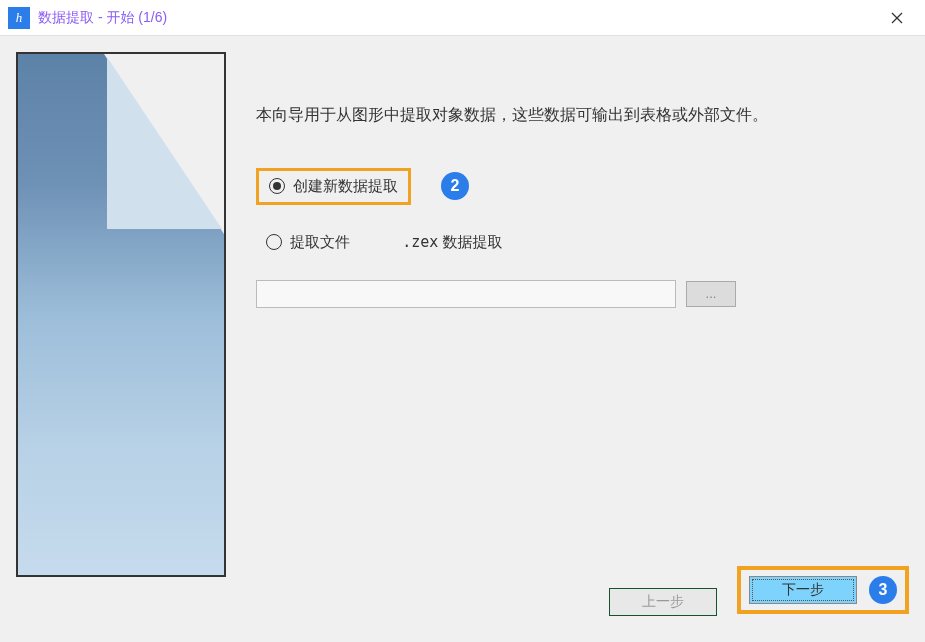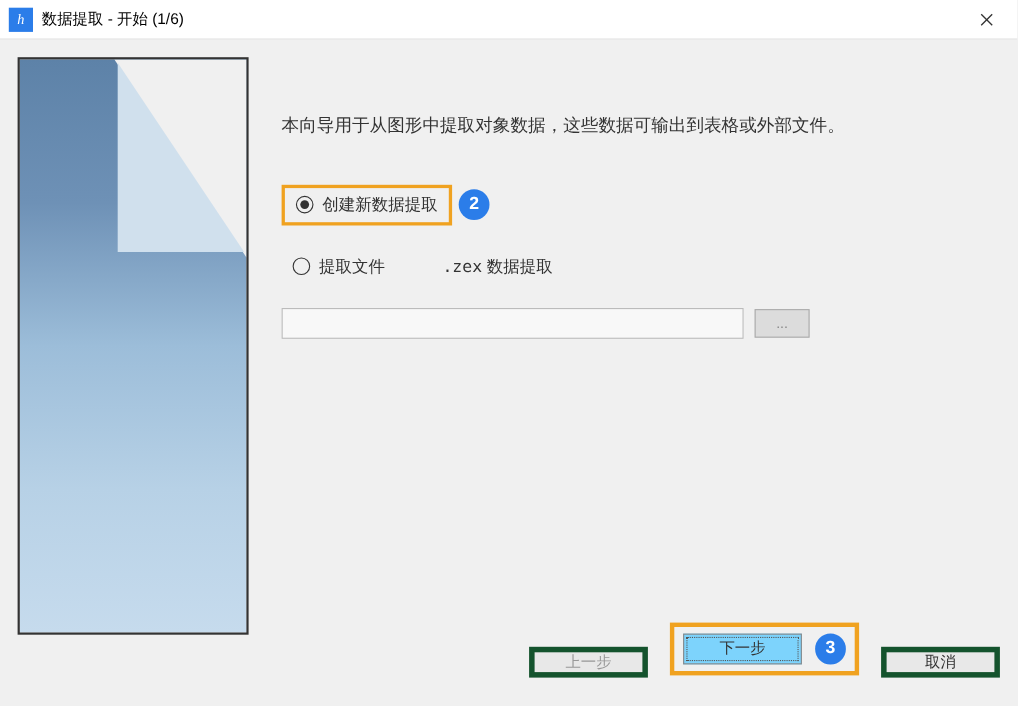--- a/index.html
+++ b/index.html
@@ -26,21 +26,21 @@
       align-items: center;
       justify-content: center;
       color: white;
       font-size: 13px;
       font-style: italic;
       font-family: serif;
       margin-right: 8px;
     }
     .title-text {
       font-size: 14px;
-      color: #000000;
+      color: #8b5cf6;
       flex: 1;
     }
     .close-btn {
       width: 40px;
       height: 36px;
       display: flex;
       align-items: center;
       justify-content: center;
       cursor: pointer;
       font-size: 16px;
@@ -96,20 +96,21 @@
       line-height: 1.6;
     }
     .radio-group {
       margin-bottom: 20px;
     }
     .radio-row {
       display: flex;
       align-items: center;
       margin-bottom: 22px;
       position: relative;
+      gap: 24px;
     }
     .radio-box {
       display: inline-flex;
       align-items: center;
       padding: 6px 10px;
       position: relative;
     }
     .highlighted-radio {
       border: 3px solid #f0a220;
     }
@@ -180,21 +181,21 @@
       display: flex;
       justify-content: flex-end;
       align-items: center;
       gap: 20px;
       padding-bottom: 10px;
       padding-right: 0;
     }
     .nav-btn {
       width: 108px;
       height: 28px;
-      border: 5px solid #14532d;
+      border: 1px solid #14532d;
       background: #e8e8e8;
       font-size: 14px;
       display: flex;
       align-items: center;
       justify-content: center;
       cursor: pointer;
       color: #333;
       margin-top: 25px;
     }
     .nav-btn.disabled {
@@ -274,17 +275,16 @@
       </div>
 
     </div>
 
     <div class="button-bar">
       <div class="nav-btn disabled">上一步</div>
       <div class="next-wrapper">
         <div class="next-btn">下一步</div>
         <div class="annotation-badge">3</div>
       </div>
-      <div class="nav-btn">取消</div>
     </div>
 
   </div>
 </div>
 
 </body></html>

